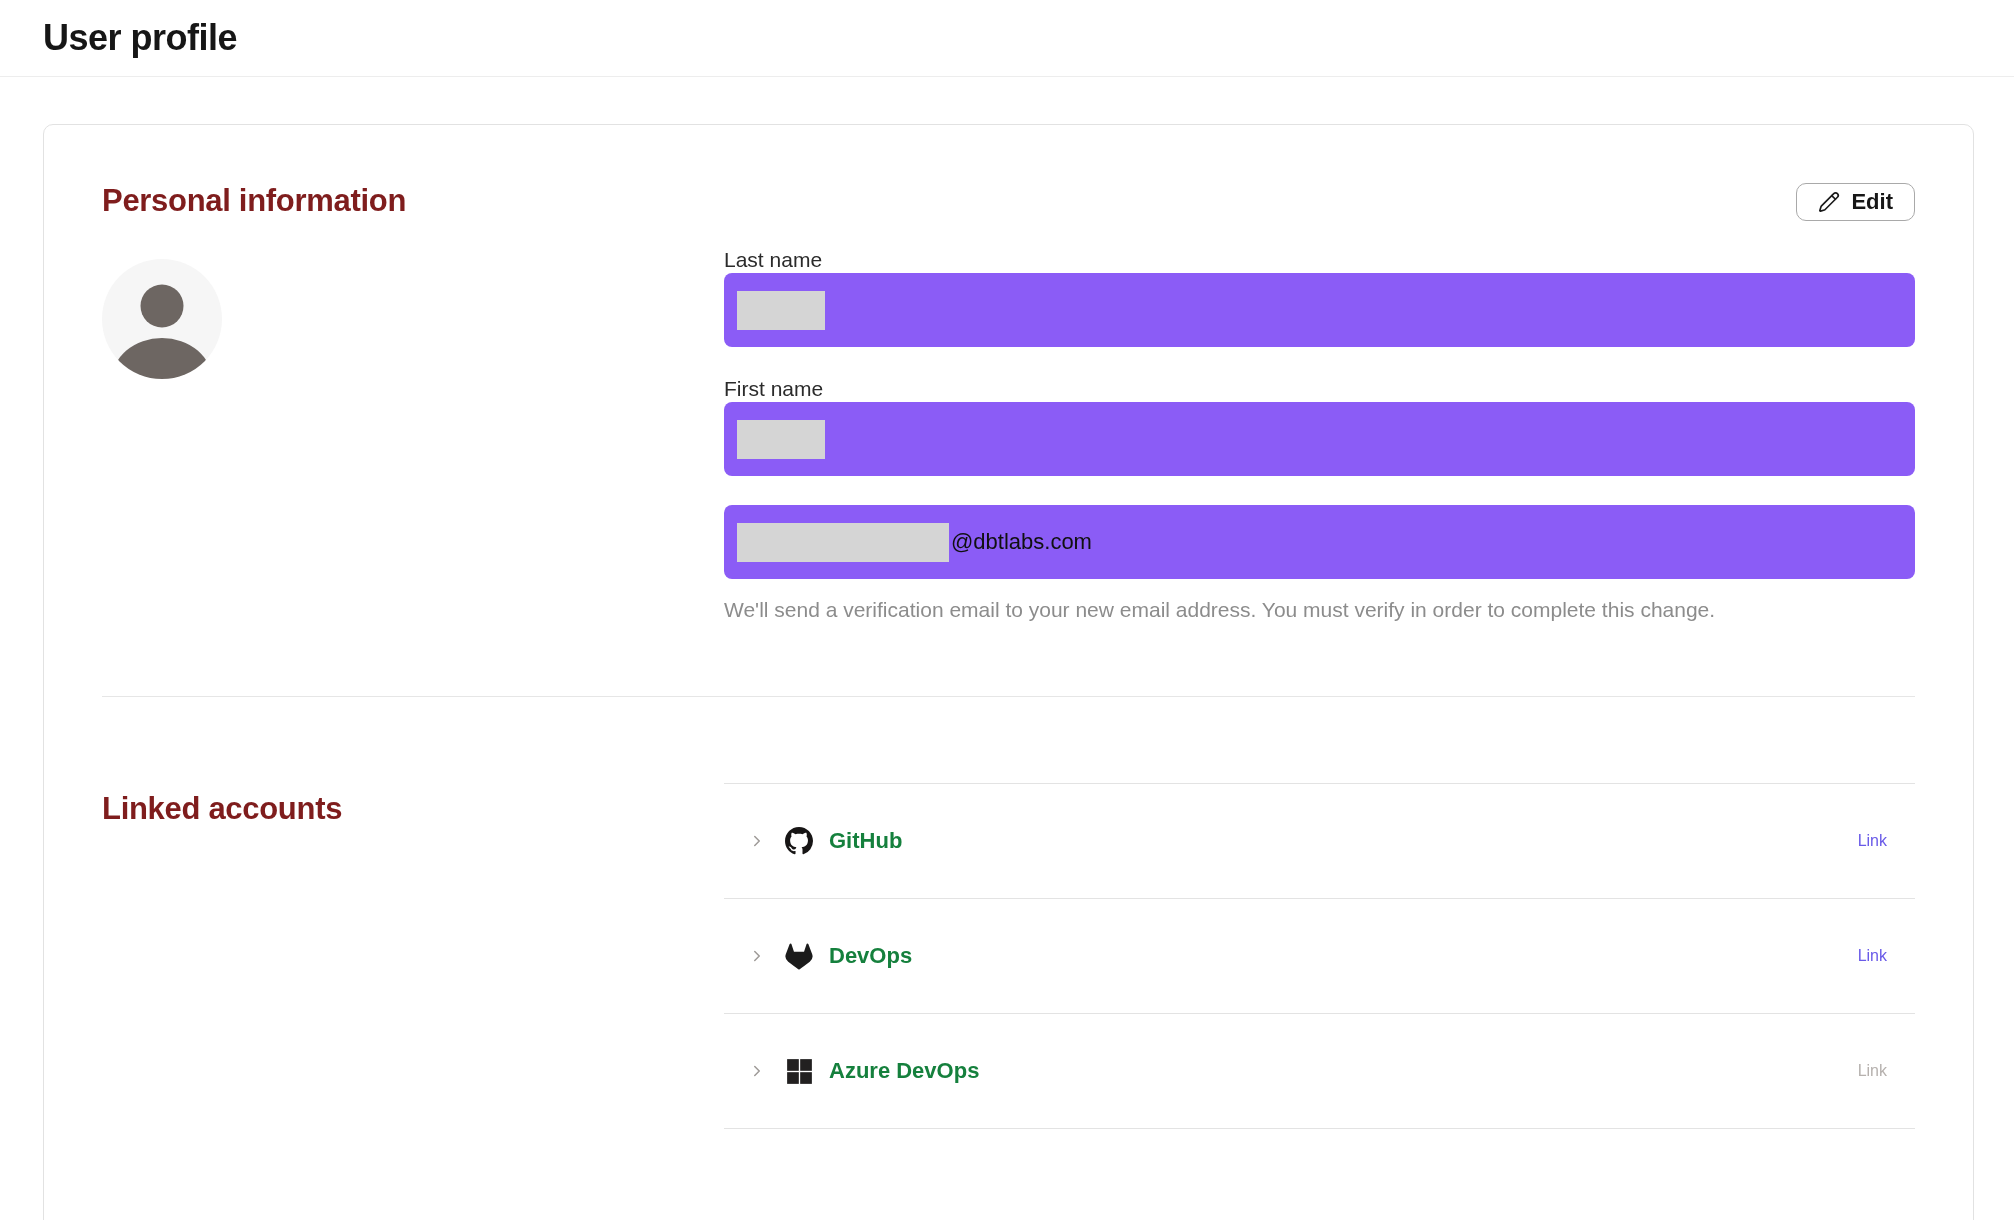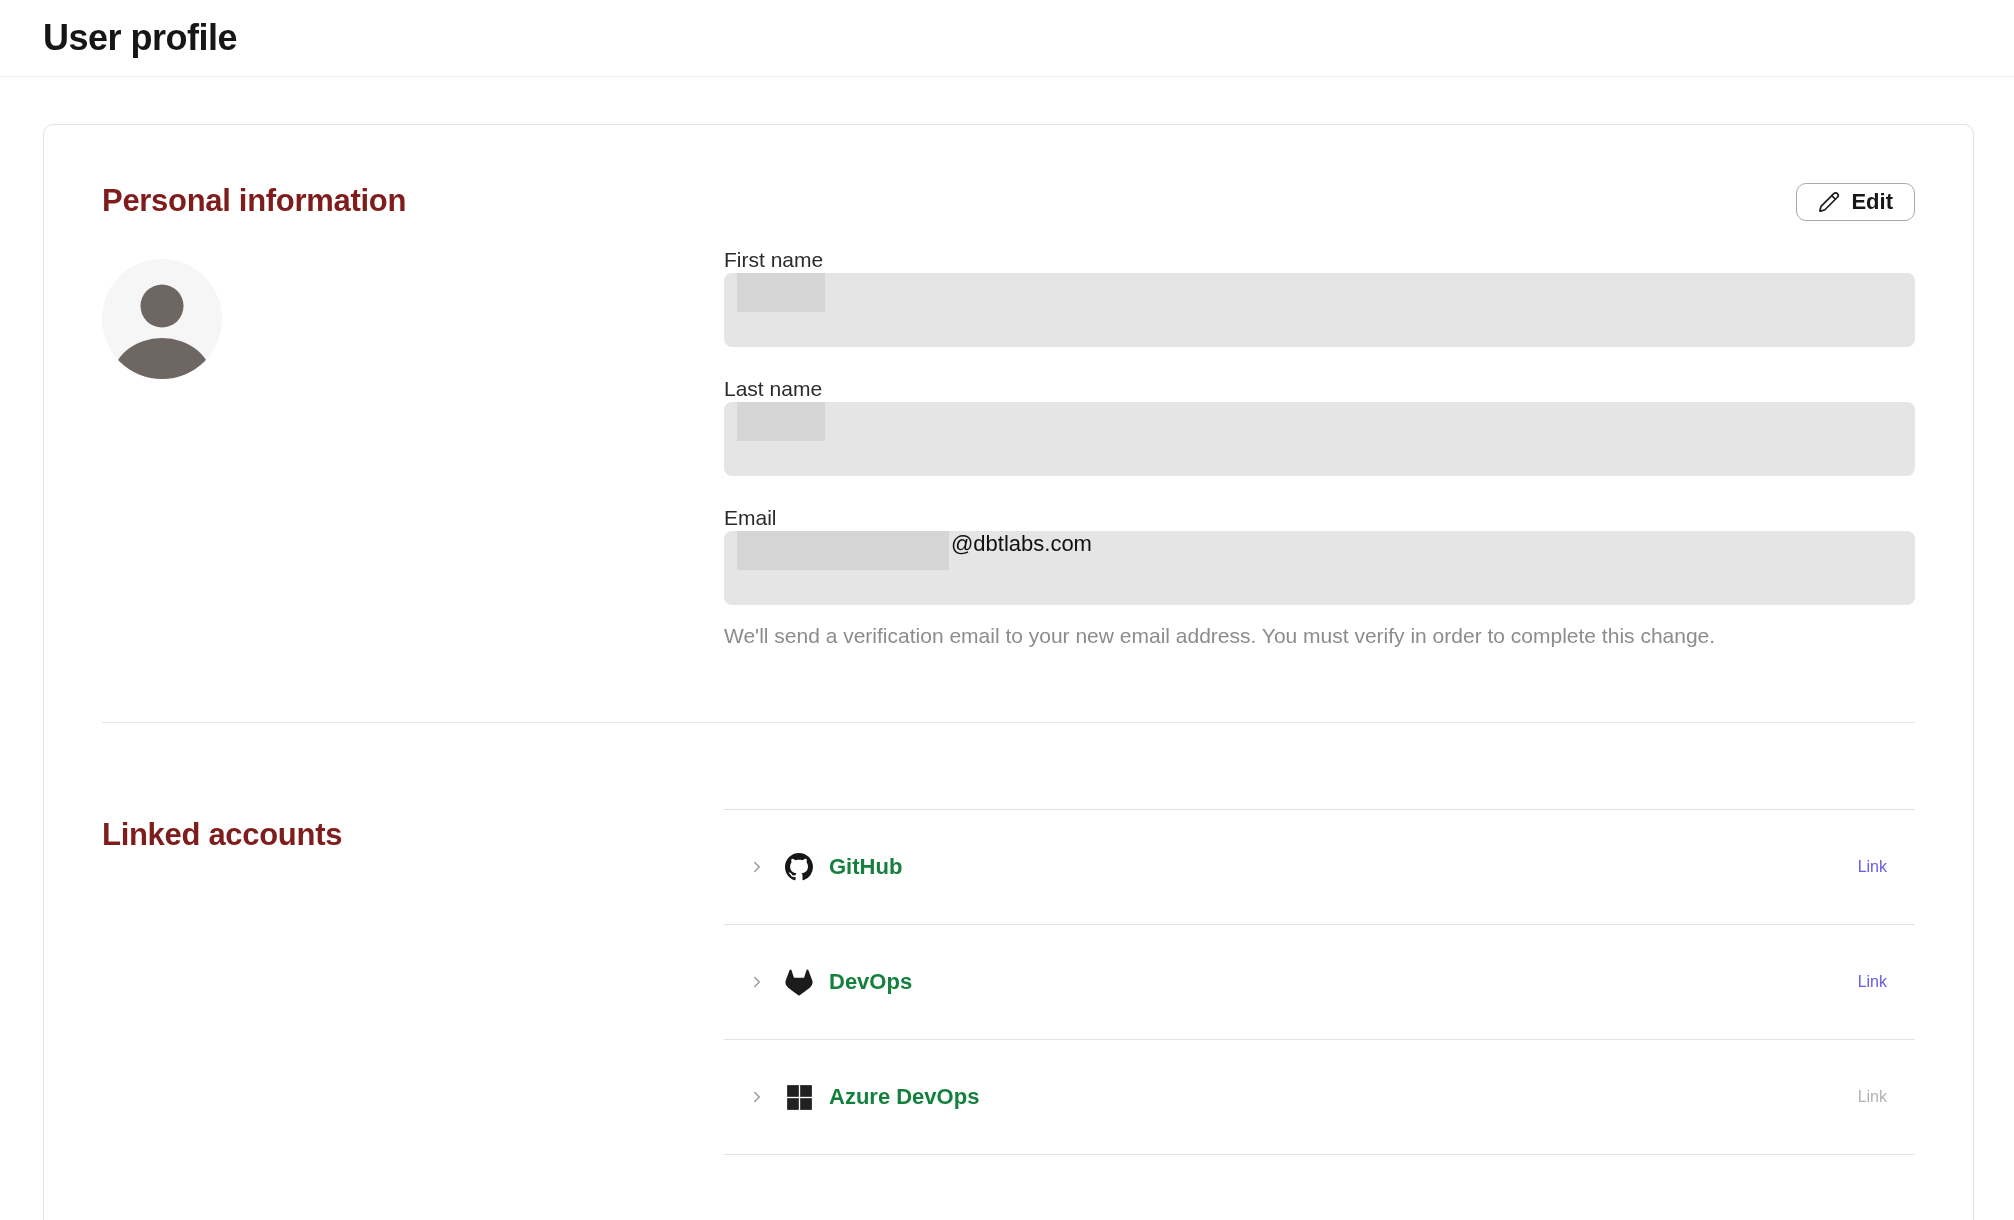--- a/index.html
+++ b/index.html
@@ -49,22 +49,22 @@
   .avatar { display: block; width: 120px; height: 120px; margin-top: 12px; }
   .pi-right { flex: 1; min-width: 0; }
 
   .field-group { margin-bottom: 29px; }
   .field-group:last-child { margin-bottom: 0; }
   .field-label {
     display: block; font-size: 21px; font-weight: 500;
     line-height: 26px; color: #2b2b2b;
   }
   .input-box {
-    height: 74px; background: #e5e5e5; border-radius: 8px;
-    display: flex; padding: 0 13px;
+    height: 74px; background: #8b5cf6; border-radius: 8px;
+    display: flex; align-items: center; padding: 0 13px;
   }
   .redact { width: 88px; height: 39px; background: #d5d5d5; flex: none; }
   .redact-wide { width: 212px; }
   .email-suffix { font-size: 22px; font-weight: 500; color: #101010; margin-left: 2px; }
   .help-text { margin: 18px 0 0 0; font-size: 21px; line-height: 26px; color: #8c8c8c; }
 
   .divider { border: none; border-top: 1px solid #e6e6e6; margin: 73px 0 0 0; }
 
   
   .la { display: flex; margin-top: 86px; }
@@ -120,35 +120,34 @@
           <circle cx="60" cy="60" r="60" fill="#f6f6f6"></circle>
           <g clip-path="url(#avclip)" fill="#6d6662">
             <circle cx="60" cy="47" r="21.5"></circle>
             <ellipse cx="60" cy="121" rx="50" ry="42"></ellipse>
           </g>
         </svg>
       </div>
 
       <div class="pi-right">
         <div class="field-group">
+          <span class="field-label">Last name</span>
+          <div class="input-box">
+            <span class="redact"></span>
+          </div>
+        </div>
+
+        <div class="field-group">
           <span class="field-label">First name</span>
           <div class="input-box">
             <span class="redact"></span>
           </div>
         </div>
 
         <div class="field-group">
-          <span class="field-label">Last name</span>
-          <div class="input-box">
-            <span class="redact"></span>
-          </div>
-        </div>
-
-        <div class="field-group">
-          <span class="field-label">Email</span>
           <div class="input-box">
             <span class="redact redact-wide"></span>
             <span class="email-suffix">@dbtlabs.com</span>
           </div>
           <p class="help-text">We'll send a verification email to your new email address. You must verify in order to complete this change.</p>
         </div>
       </div>
     </div>
   </section>
 

